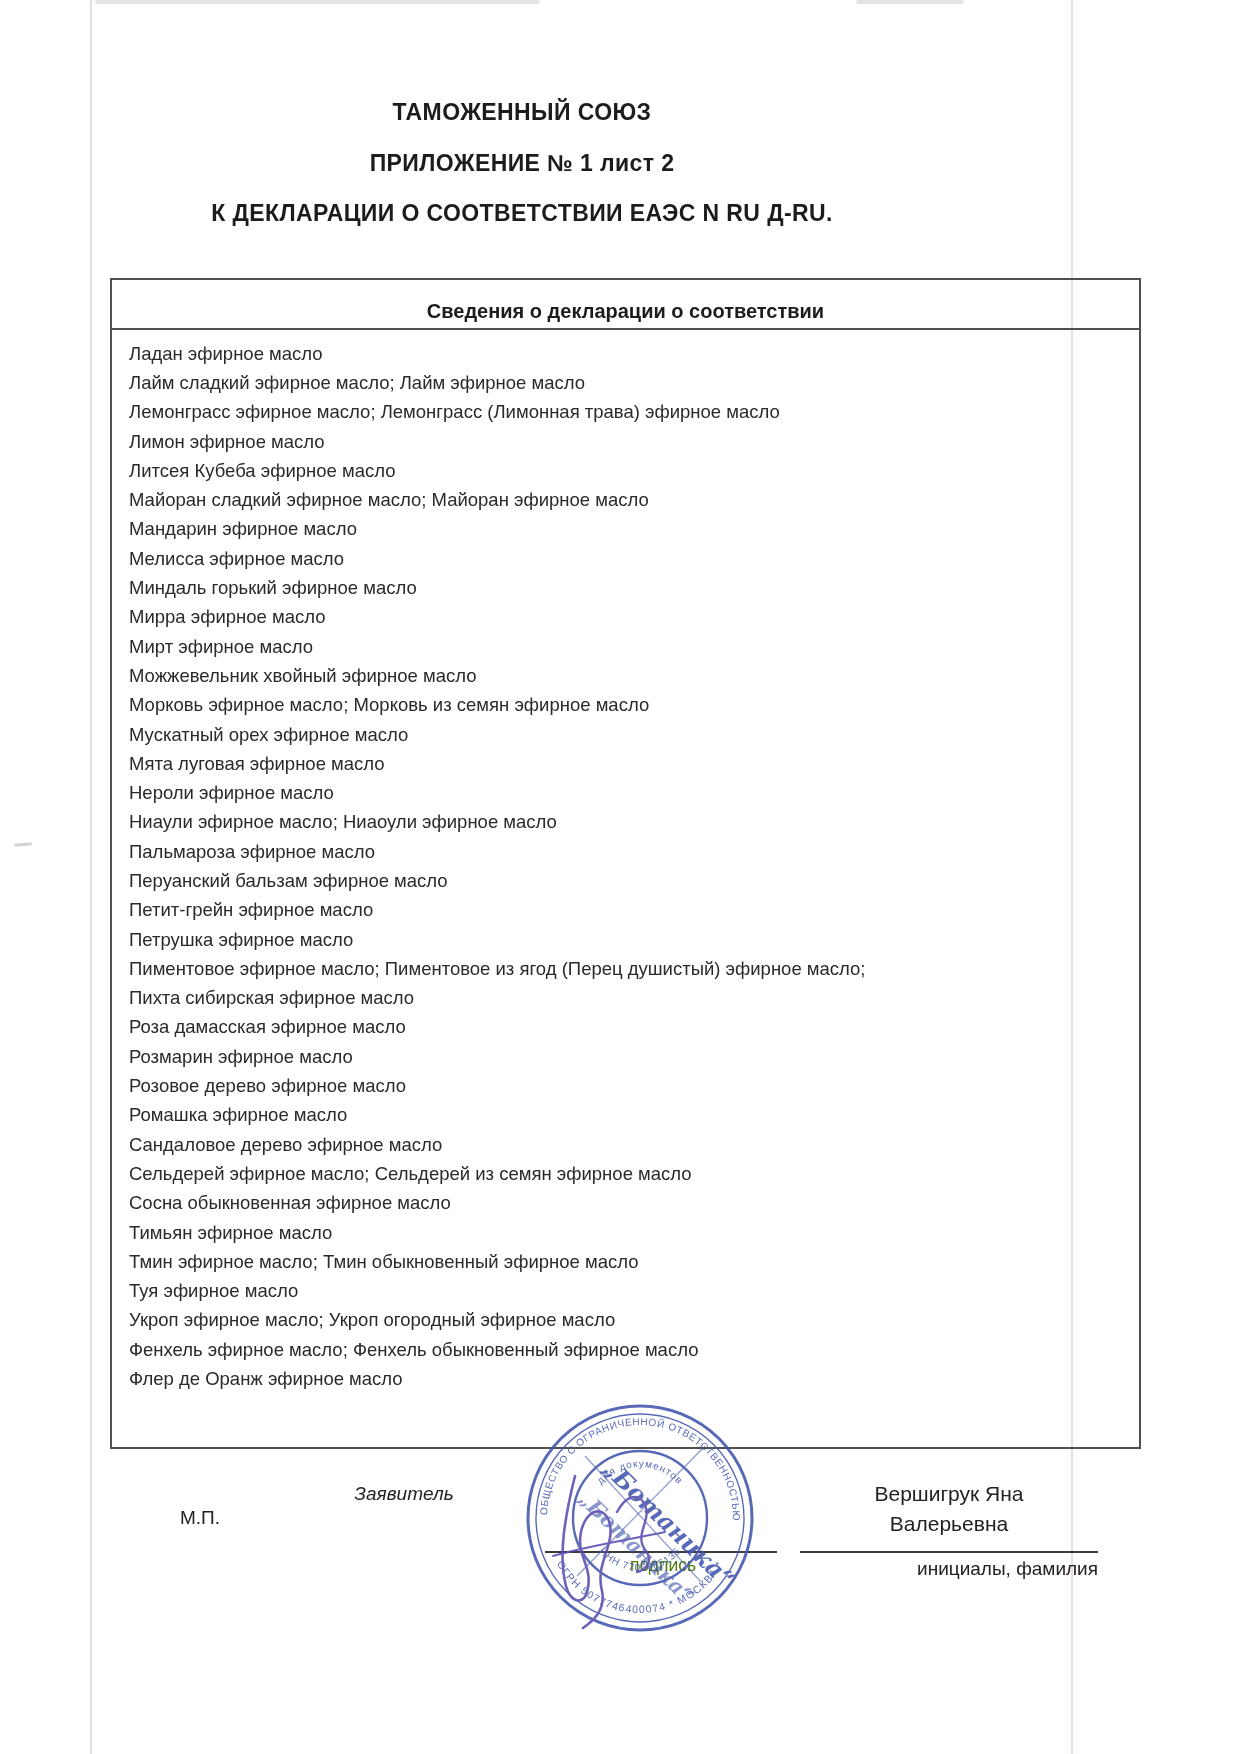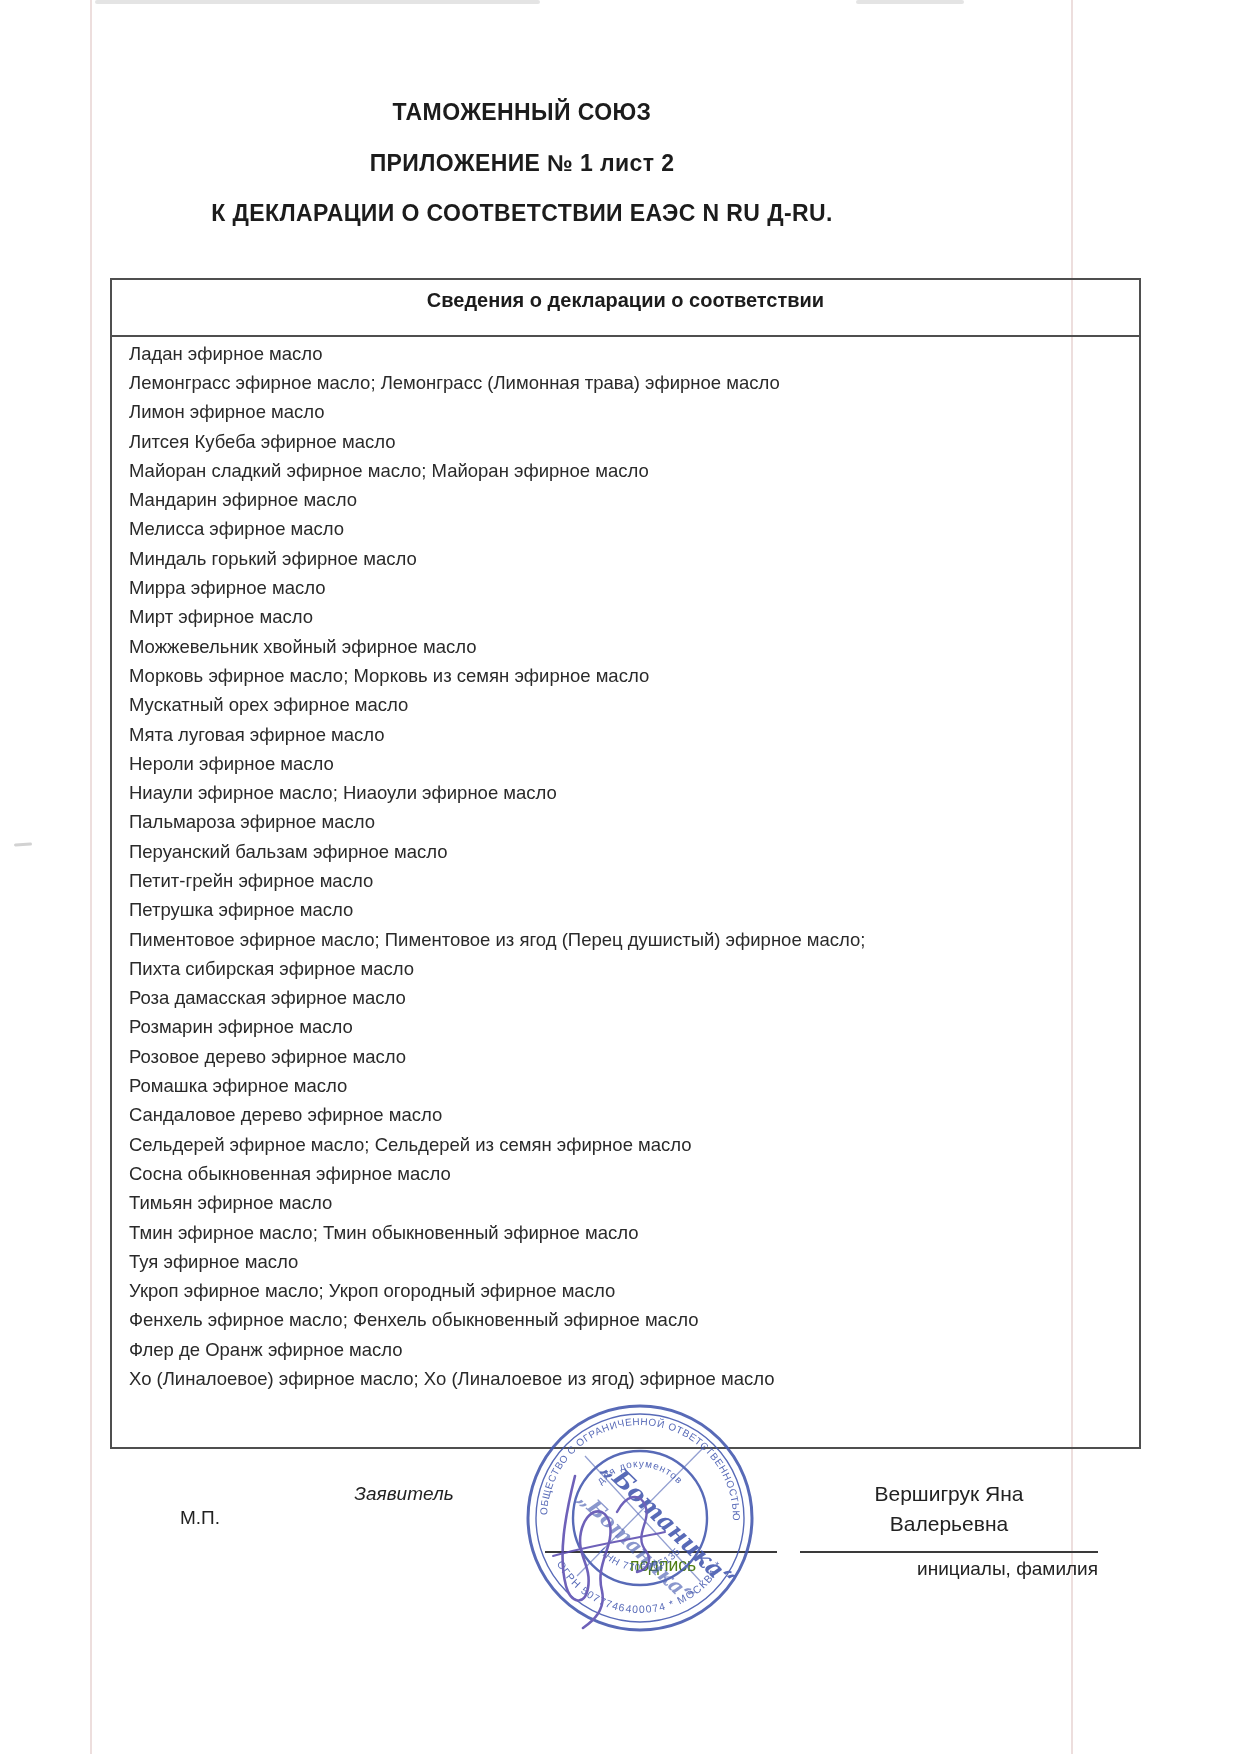--- a/index.html
+++ b/index.html
@@ -21,23 +21,23 @@
     position:absolute;left:0;width:1044px;text-align:center;
     font-weight:bold;font-size:23px;letter-spacing:.4px;color:#1c1c1c;
   }
   .t1{top:99px;} .t2{top:150px;} .t3{top:200px;}
   
   #decl-table{
     position:absolute;left:110px;top:278px;width:1031px;height:1171px;
     border:2px solid var(--border-gray,#4f4f4f);box-sizing:border-box;background:transparent;
   }
   #decl-table .thead{
-    height:57px;border-bottom:2px solid var(--border-gray,#4f4f4f);box-sizing:border-box;
+    height:50px;border-bottom:2px solid var(--border-gray,#4f4f4f);box-sizing:border-box;
     text-align:center;font-weight:bold;font-size:20px;color:#1c1c1c;
-    padding-top:9px;
+    padding-top:20px;
   }
   #rows{position:absolute;left:0;top:59px;right:12px;}
   .row{
     height:29.3px;display:flex;align-items:center;
     padding-left:17px;font-size:18.5px;color:#2a2a2a;white-space:nowrap;
   }
   
   .foot-label{position:absolute;font-size:19px;color:#222;}
   #mp-label{left:160px;top:1483px;width:80px;text-align:center;margin-top:24px;}
   #applicant-label{left:328px;top:1483px;width:152px;text-align:center;font-style:italic;}
@@ -70,20 +70,21 @@
   <div class="left-dash"></div>
 
   <div class="title-line t1">ТАМОЖЕННЫЙ СОЮЗ</div>
   <div class="title-line t2">ПРИЛОЖЕНИЕ № 1 лист 2</div>
   <div class="title-line t3">К ДЕКЛАРАЦИИ О СООТВЕТСТВИИ ЕАЭС N RU Д-RU.</div>
 
   <div id="decl-table">
     <div class="thead">Сведения о декларации о соответствии</div>
     <div id="rows">
         <div class="row">Ладан эфирное масло</div>
+        <div class="row">Лайм сладкий эфирное масло; Лайм эфирное масло</div>
         <div class="row">Лемонграсс эфирное масло; Лемонграсс (Лимонная трава) эфирное масло</div>
         <div class="row">Лимон эфирное масло</div>
         <div class="row">Литсея Кубеба эфирное масло</div>
         <div class="row">Майоран сладкий эфирное масло; Майоран эфирное масло</div>
         <div class="row">Мандарин эфирное масло</div>
         <div class="row">Мелисса эфирное масло</div>
         <div class="row">Миндаль горький эфирное масло</div>
         <div class="row">Мирра эфирное масло</div>
         <div class="row">Мирт эфирное масло</div>
         <div class="row">Можжевельник хвойный эфирное масло</div>
@@ -104,21 +105,20 @@
         <div class="row">Ромашка эфирное масло</div>
         <div class="row">Сандаловое дерево эфирное масло</div>
         <div class="row">Сельдерей эфирное масло; Сельдерей из семян эфирное масло</div>
         <div class="row">Сосна обыкновенная эфирное масло</div>
         <div class="row">Тимьян эфирное масло</div>
         <div class="row">Тмин эфирное масло; Тмин обыкновенный эфирное масло</div>
         <div class="row">Туя эфирное масло</div>
         <div class="row">Укроп эфирное масло; Укроп огородный эфирное масло</div>
         <div class="row">Фенхель эфирное масло; Фенхель обыкновенный эфирное масло</div>
         <div class="row">Флер де Оранж эфирное масло</div>
-        <div class="row">Хо (Линалоевое) эфирное масло; Хо (Линалоевое из ягод) эфирное масло</div>
       </div>
   </div>
 
   <div id="mp-label" class="foot-label">М.П.</div>
   <div id="applicant-label" class="foot-label">Заявитель</div>
 
   <div id="signature-line" class="sig-line"></div>
   <div id="signature-caption">подпись</div>
 
   <div id="signatory-name">

